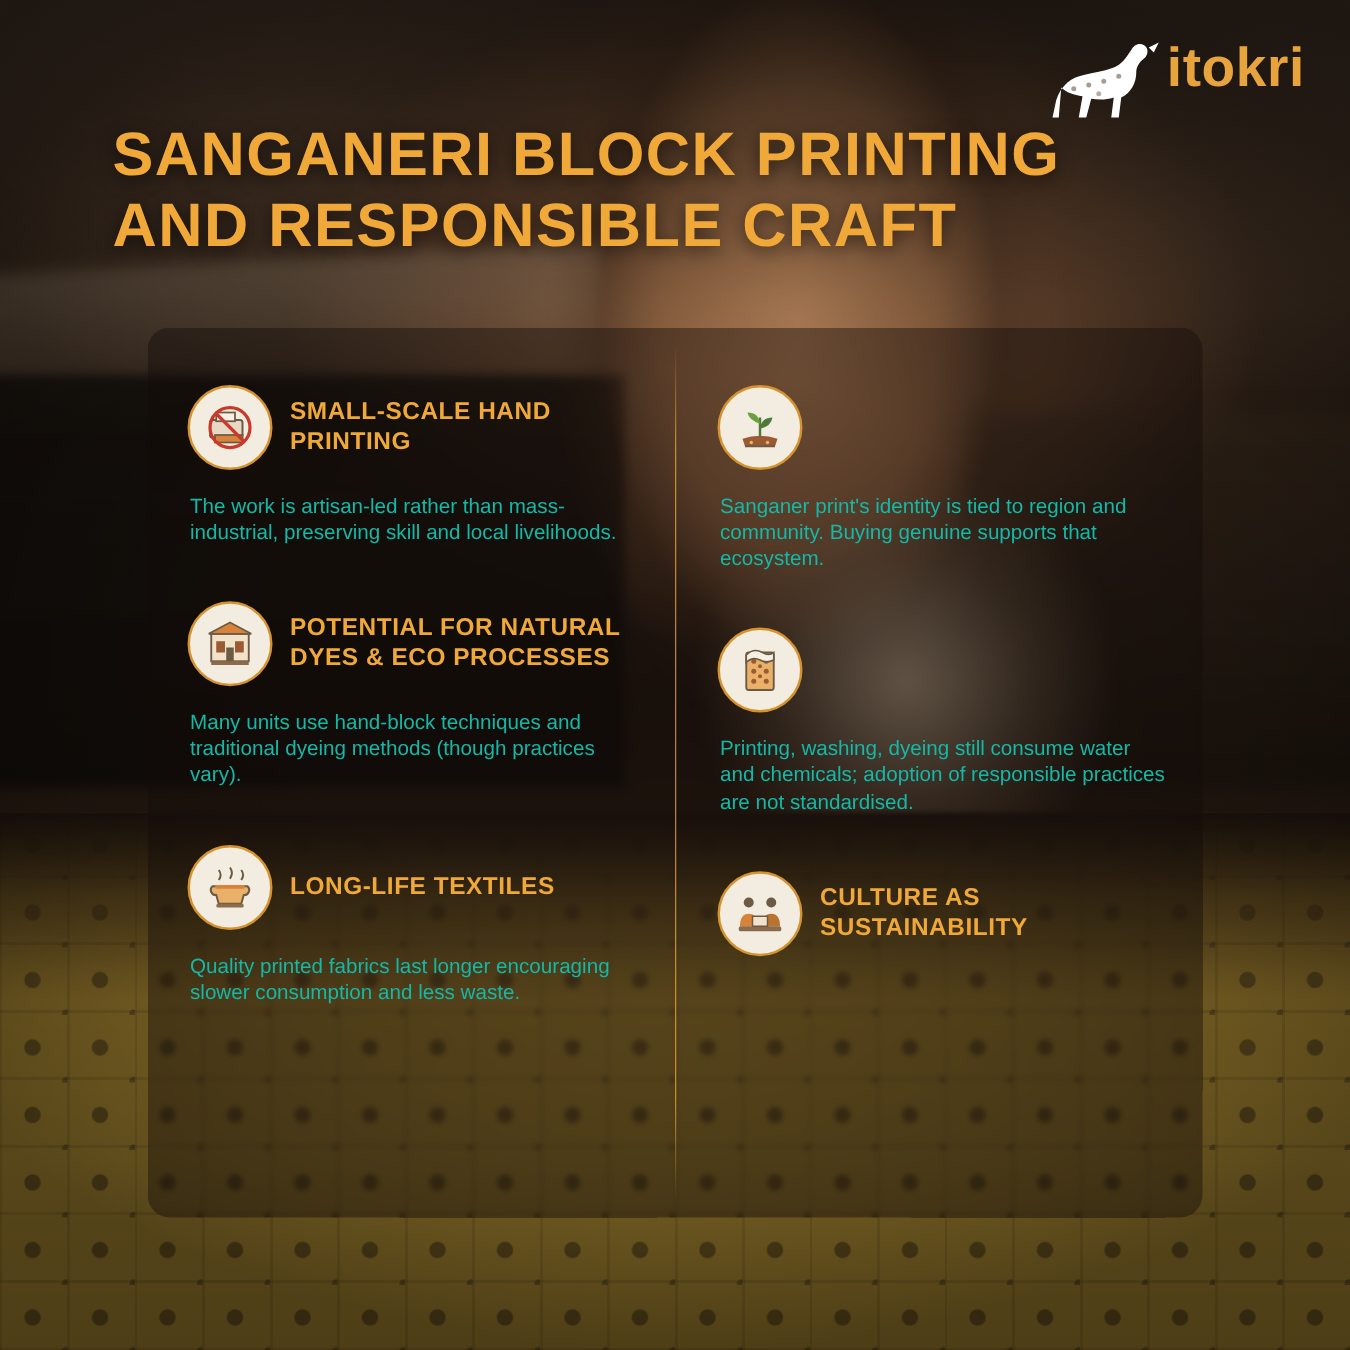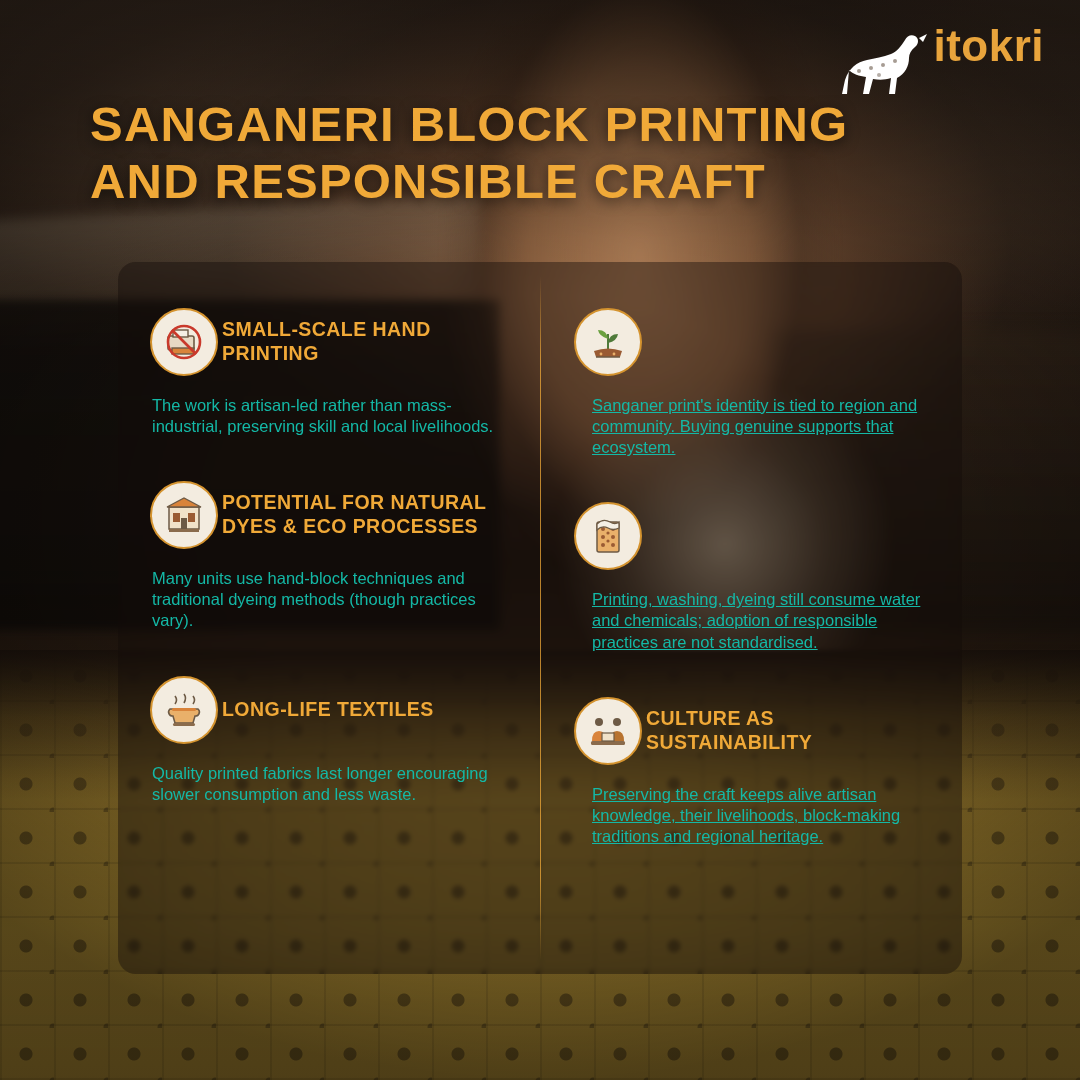--- a/index.html
+++ b/index.html
@@ -94,21 +94,21 @@
     background:
       radial-gradient(ellipse 760px 560px at 540px 520px, rgba(0,0,0,0) 40%, rgba(0,0,0,0.45) 100%),
       linear-gradient(180deg, rgba(0,0,0,0.35) 0%, rgba(0,0,0,0.05) 22%, rgba(0,0,0,0.0) 60%, rgba(0,0,0,0.15) 100%);
   }
 
   
   .logo {
     position: absolute;
     right: 36px; top: 24px;
     display: flex;
-    align-items: flex-start;
+    align-items: center;
     gap: 2px;
     height: 84px;
   }
   .logo-mark { width: 96px; height: 84px; }
   .logo-text {
     color: #e8a43c;
     font-size: 44px;
     font-weight: 700;
     letter-spacing: 0.5px;
     line-height: 1;
@@ -154,21 +154,21 @@
     height: 100%;
     box-sizing: border-box;
   }
   .col-left { left: 0; padding: 46px 30px 0 32px; }
   .col-right { left: 422px; padding: 46px 28px 0 34px; }
 
   .item { margin-bottom: 28px; }
   .item-head {
     display: flex;
     align-items: center;
-    gap: 4px;
+    gap: 14px;
     min-height: 64px;
   }
   .icon-circle {
     flex: 0 0 auto;
     width: 64px; height: 64px;
     border-radius: 50%;
     border: 2px solid #d4932f;
     background: #f3ece0;
     display: flex;
     align-items: center;
@@ -184,21 +184,21 @@
     text-transform: uppercase;
   }
   .item-body {
     color: #14b8a6;
     font-size: 16.5px;
     line-height: 1.28;
     margin-top: 19px;
     max-width: 392px;
   }
   .col-left .item-body { margin-left: 2px; }
-  .col-right .item-body { margin-left: 18px; text-decoration: underline; }
+  .col-right .item-body { margin-left: 2px; }
 
   .spacer-a { height: 16px; }
 </style>
 </head>
 <body>
 
 <div class="canvas">
 
   <div class="bg">
     <div class="bg-shape-1"></div>
@@ -344,19 +344,18 @@
               <circle cx="15" cy="15" r="4" fill="#6d5a45"></circle>
               <circle cx="33" cy="15" r="4" fill="#6d5a45"></circle>
               <path d="M8 34 q0 -10 7 -10 q7 0 7 10 z" fill="#d9833a"></path>
               <path d="M26 34 q0 -10 7 -10 q7 0 7 10 z" fill="#b8732f"></path>
               <rect x="7" y="34" width="34" height="4" rx="1.5" fill="#8a6b4c"></rect>
               <rect x="18" y="26" width="12" height="8" fill="#f1e2c9" stroke="#6d5a45" stroke-width="1.2"></rect>
             </svg>
           </div>
           <div class="item-title">CULTURE AS SUSTAINABILITY</div>
         </div>
-        <div class="item-body">Preserving the craft keeps alive artisan knowledge, their livelihoods, block-making traditions and regional heritage.</div>
       </div>
 
     </div>
   </div>
 
 </div>
 
 </body></html>

